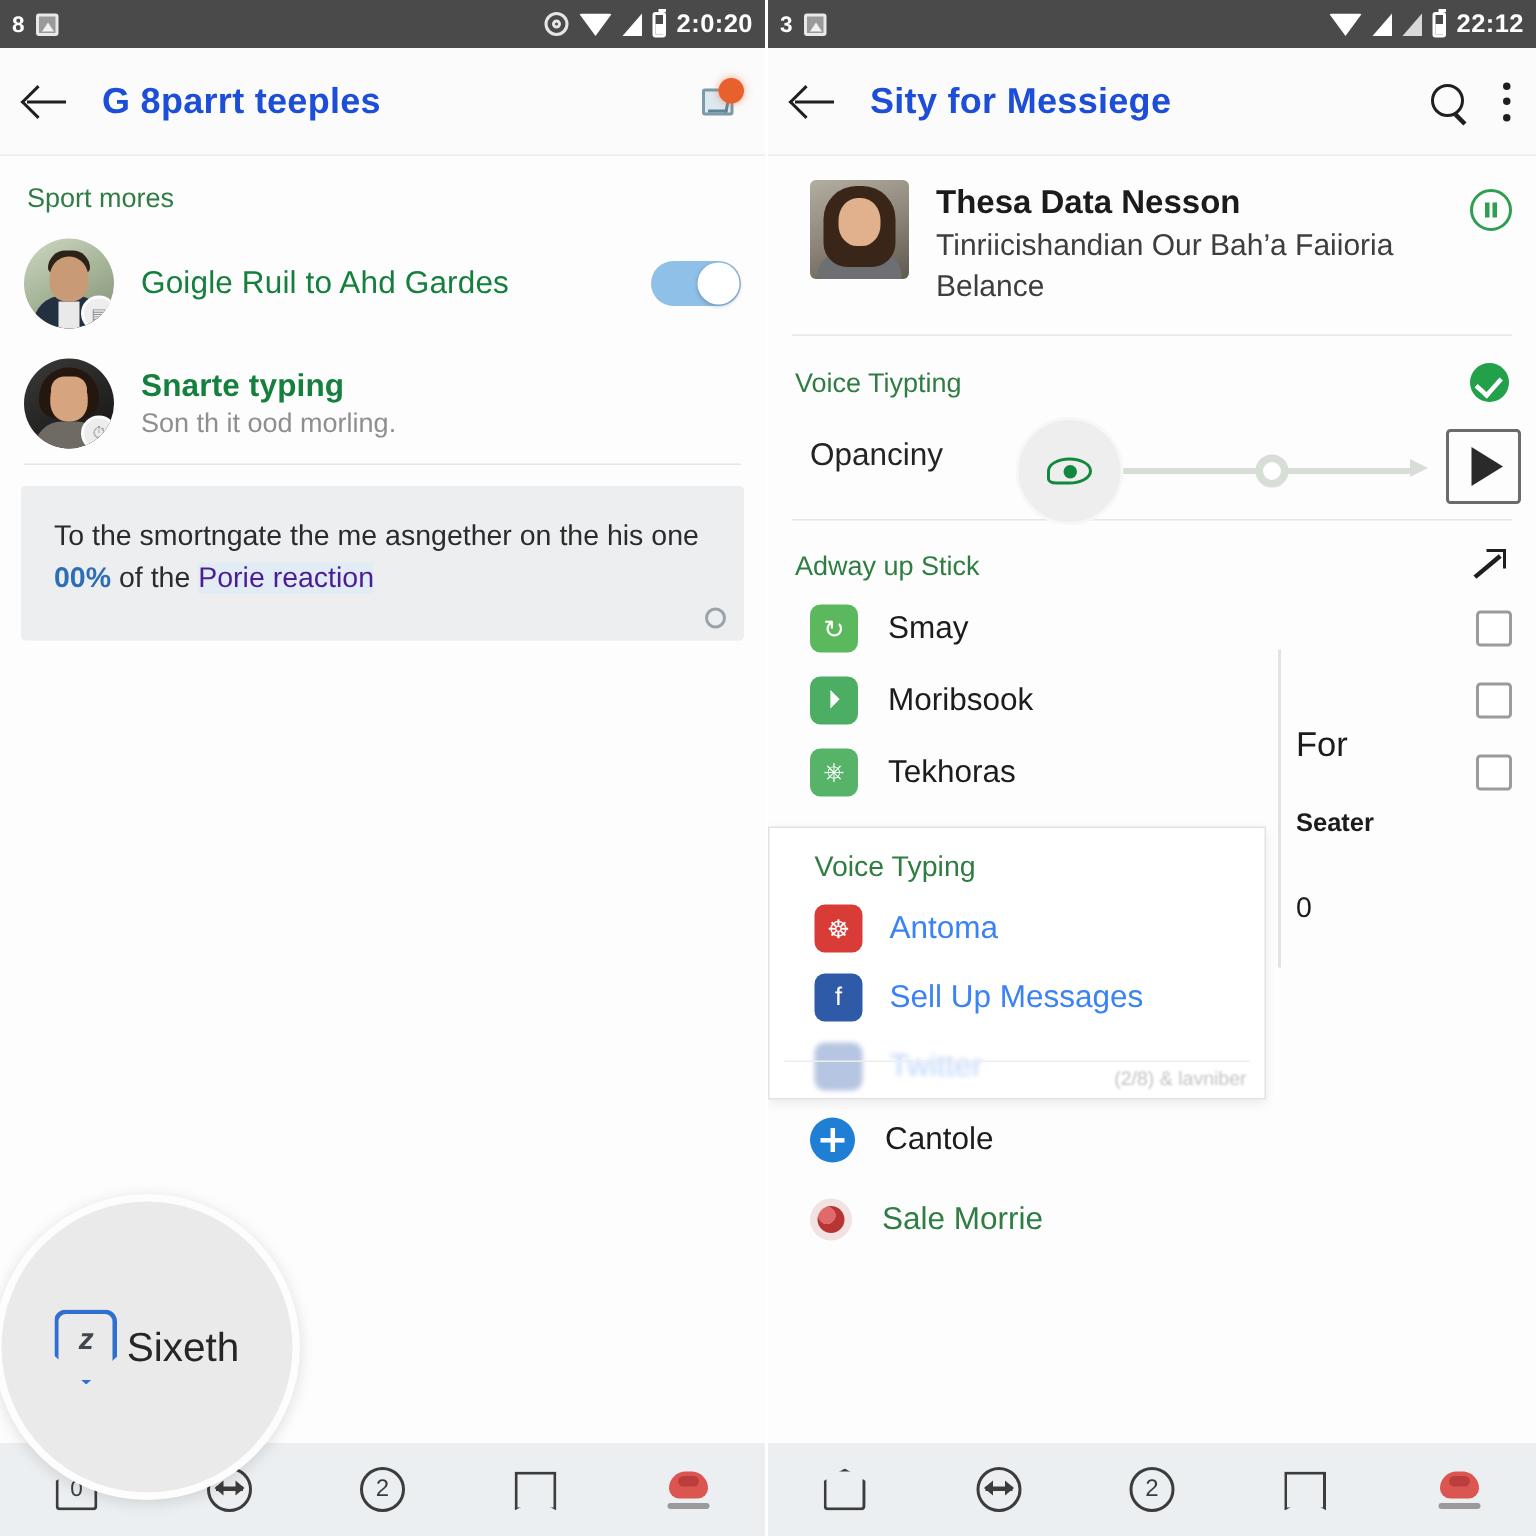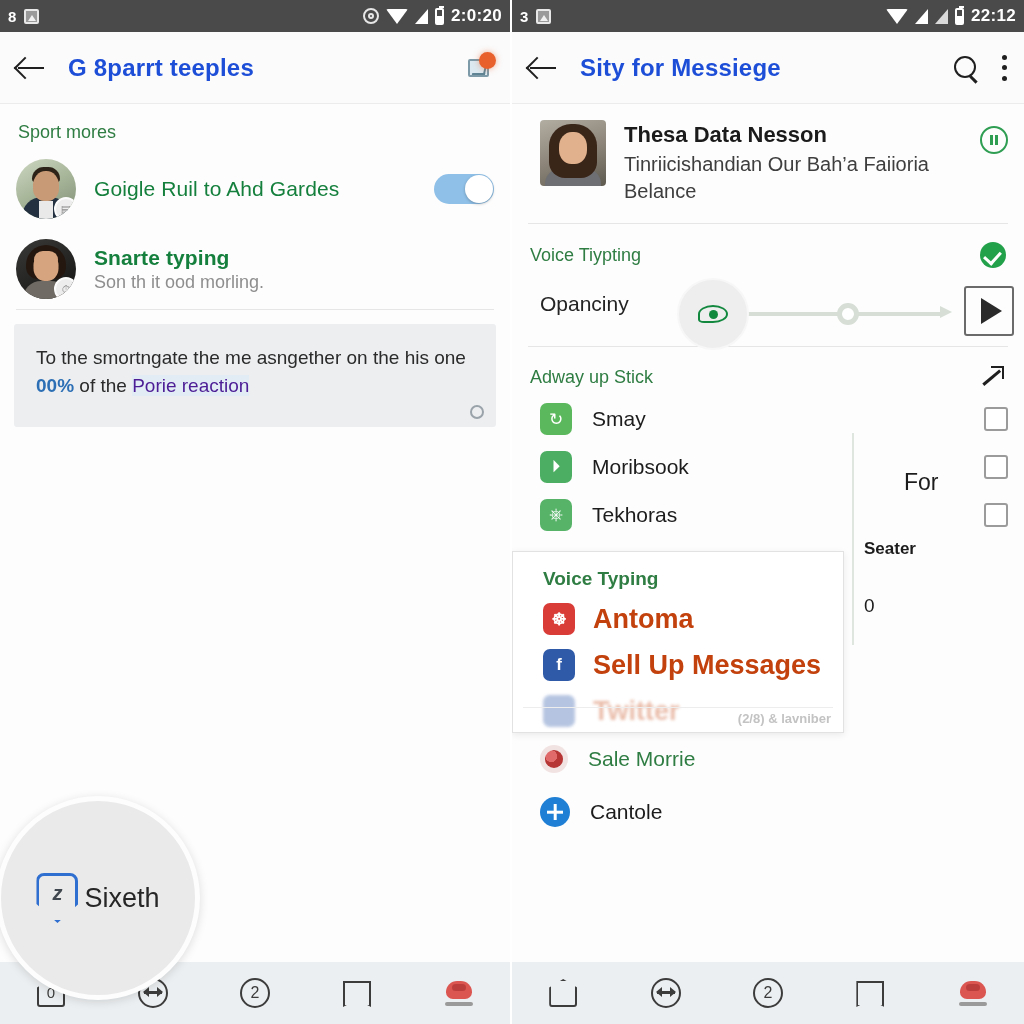--- a/index.html
+++ b/index.html
@@ -235,32 +235,32 @@
   .sq-icon.green3 { background: #56b368; }
   .sq-icon .g { position: absolute; inset: 0; display: flex; align-items: center; justify-content: center; color: #ffffff; font-size: 17px; }
   .sq-icon.red { background: #d93b36; }
   .sq-icon.blue { background: #2f5aa8; }
   .cl-label { font-size: 21px; color: #1c1c1c; flex: 1; }
   .checkbox {
     width: 24px; height: 24px; border: 2px solid #9b9b9b; border-radius: 3px; background: #ffffff; flex: none; cursor: pointer;
   }
   .vline { position: absolute; left: 340px; top: 38px; width: 1.5px; height: 212px; background: #dfe6e0; }
   .side-note { position: absolute; left: 352px; color: #1c1c1c; }
-  .side-note.n1 { top: 74px; font-size: 23px; margin-left: 40px; }
+  .side-note.n1 { top: 88px; font-size: 23px; }
   .side-note.n2 { top: 144px; font-size: 17px; font-weight: 700; }
   .side-note.n3 { top: 200px; font-size: 19px; }
 
   .dropdown {
     position: relative; margin: 0 1px 0 0; width: 332px; background: #ffffff;
     border: 1px solid #e2e2e2; border-top: 1px solid #e2e2e2; box-shadow: 0 2px 7px rgba(0,0,0,.08);
-    padding: 0 0 6px 0; overflow: hidden; height: 182px; font-weight: bold;
+    padding: 0 0 6px 0; overflow: hidden; height: 182px;
   }
   .dd-head { font-size: 19px; color: #2f7d43; padding: 16px 0 6px 30px; }
   .ddrow { display: flex; align-items: center; gap: 18px; padding: 7px 12px 7px 30px; }
-  .dd-label { font-size: 27px; color: #c2410c; }
+  .dd-label { font-size: 21px; color: #3b82f6; }
   .dd-cut { opacity: .35; filter: blur(1.6px); }
   .dd-foot { position: absolute; right: 12px; bottom: 6px; font-size: 13px; color: #c3c3c3; filter: blur(.7px); }
   .dd-divider { position: absolute; left: 10px; right: 10px; bottom: 24px; height: 1px; background: #ededed; }
 
   .tail-row { display: flex; align-items: center; gap: 20px; padding: 12px 16px 12px 28px; }
   .rose-icon {
     width: 28px; height: 28px; border-radius: 50%; background: #f2e3e3; flex: none; position: relative;
   }
   .rose-icon::after {
     content: ""; position: absolute; left: 5px; top: 5px; width: 18px; height: 18px; border-radius: 50%;
@@ -502,26 +502,26 @@
       </div>
       <div class="ddrow dd-cut">
         <span class="sq-icon blue"></span>
         <span class="dd-label">Twitter</span>
       </div>
       <span class="dd-divider"></span>
       <span class="dd-foot">(2/8) &amp; lavniber</span>
     </div>
 
     <div class="tail-row">
+      <span class="plus-icon"></span>
+      <span class="tail-label">Cantole</span>
+    </div>
+    <div class="tail-row">
       <span class="rose-icon"></span>
       <span class="tail-label green">Sale Morrie</span>
-    </div>
-    <div class="tail-row">
-      <span class="plus-icon"></span>
-      <span class="tail-label">Cantole</span>
     </div>
 
     <div class="bottomnav">
       <div class="navicon nav-home">
           <span class="roof"></span>
         </div>
       <div class="navicon">
         <span class="nav-circle"></span>
           <span class="nav-arrows"></span>
       </div>

